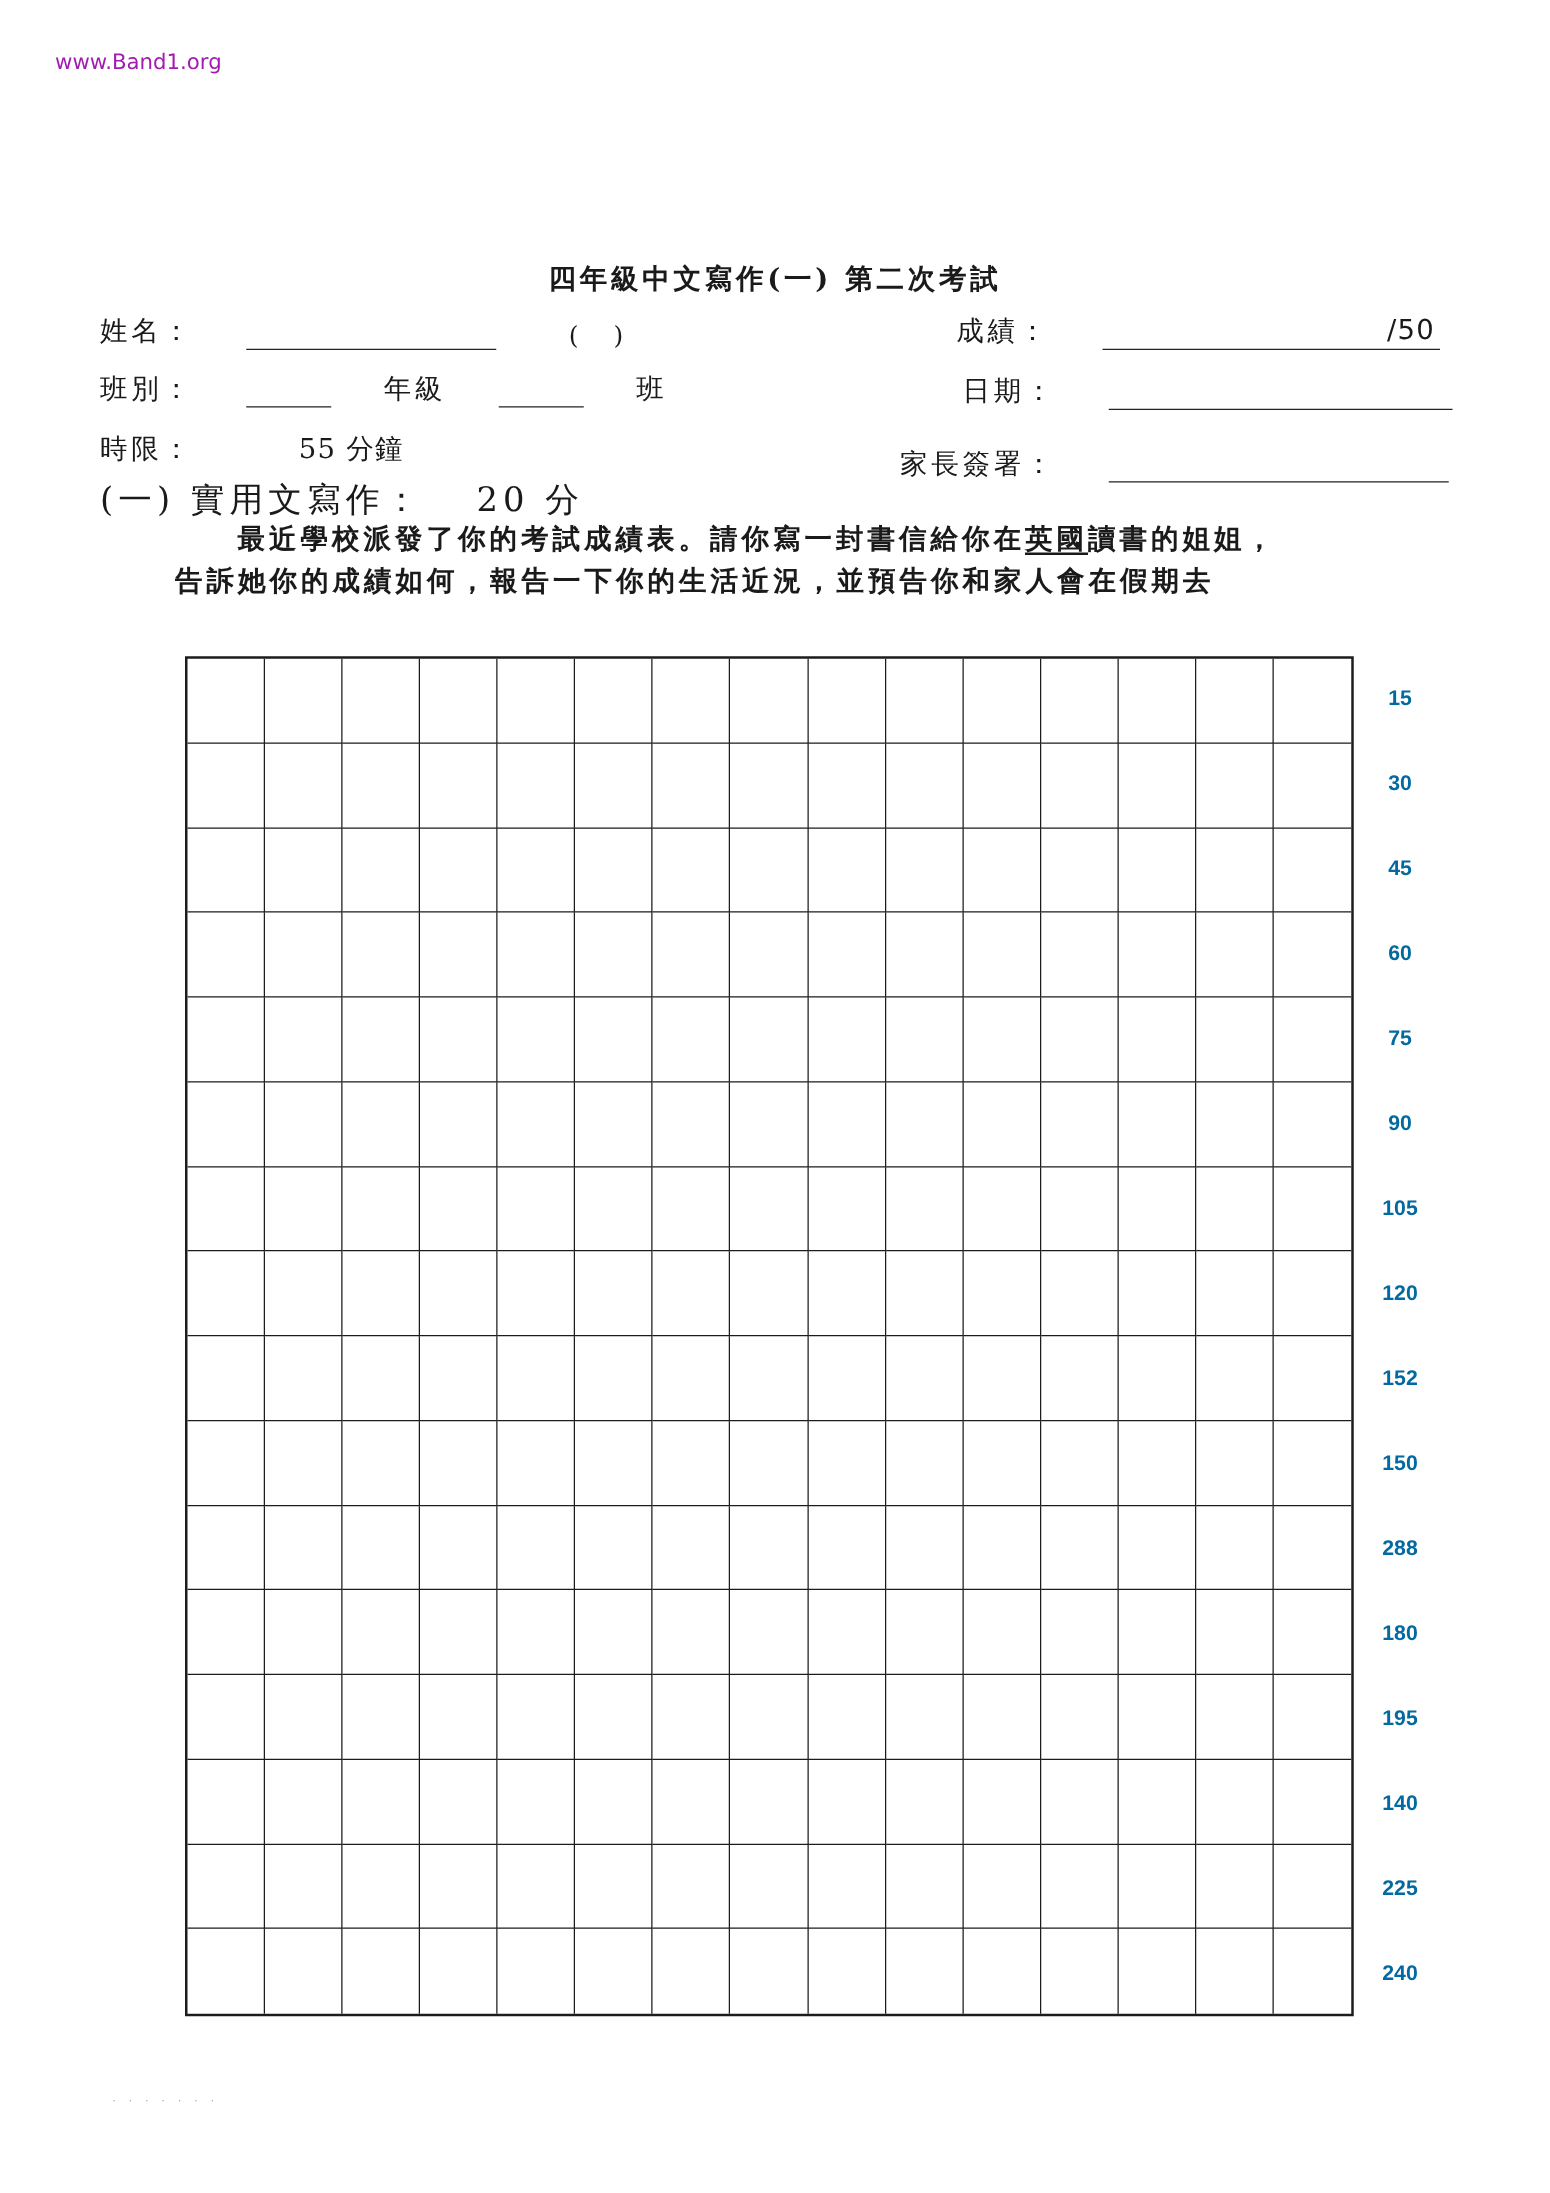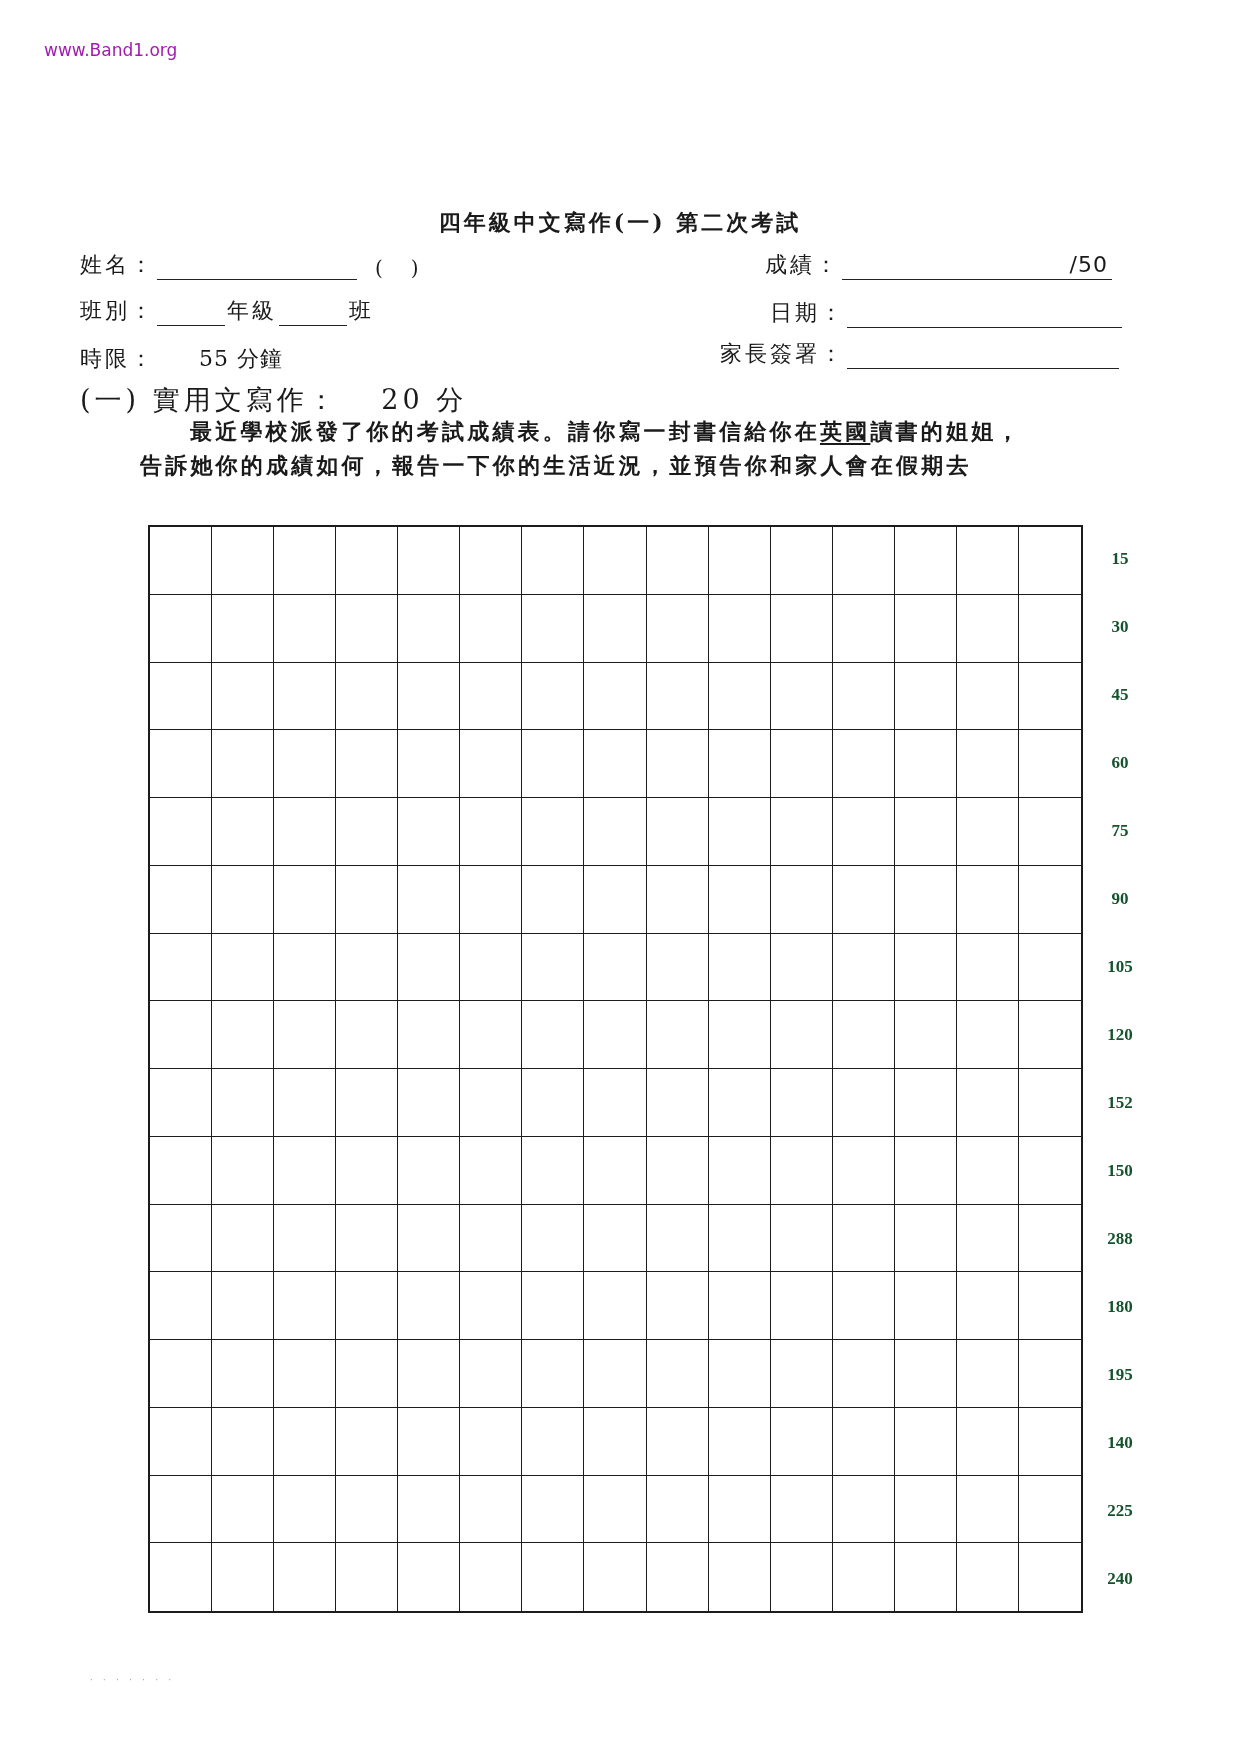--- a/index.html
+++ b/index.html
@@ -9,21 +9,21 @@
   }
   .watermark {
     position: absolute; left: 44px; top: 40px;
     font-family: "DejaVu Sans", sans-serif; font-size: 17px; color: #a21caf;
   }
   .title {
     position: absolute; left: 0; right: 0; top: 208px; text-align: center;
     font-size: 22px; letter-spacing: 3px; font-weight: bold;
   }
   .field {
-    position: absolute; font-size: 22px; letter-spacing: 3px; display: flex; align-items: flex-end;
+    position: absolute; font-size: 22px; letter-spacing: 3px; display: flex; align-items: flex-end; gap: 40px;
   }
   .line {
     display: inline-block; border-bottom: 1.6px solid #222; height: 22px; margin: 0 2px;
   }
   .paren { font-size: 20px; margin-left: 16px; letter-spacing: 28px; }
   .score-total { font-family: "DejaVu Sans", sans-serif; font-size: 22px; letter-spacing: 1px; position: absolute; right: 4px; bottom: 2px; }
   .section-head {
     position: absolute; left: 80px; top: 382px; font-size: 27px; letter-spacing: 4px;
   }
   .section-head .pts { margin-left: 30px; }
@@ -41,22 +41,22 @@
   .cell {
     border-right: 1.6px solid #1c1c1c; border-bottom: 1.6px solid #1c1c1c; box-sizing: border-box;
   }
   .cell.last-col { border-right: none; }
   .cell.last-row { border-bottom: none; }
   .row-labels {
     position: absolute; left: 1090px; top: 525px; width: 60px; height: 1088px;
     display: grid; grid-template-rows: repeat(16, 1fr);
   }
   .row-label {
-    font-family: Liberation Serif, serif; font-weight: bold; font-size: 17px;
-    display: flex; align-items: center; justify-content: center; color: #14532d;
+    font-family: Liberation Sans, sans-serif; font-weight: bold; font-size: 17px;
+    display: flex; align-items: center; justify-content: center; color: #0369a1;
   }
   .footer-noise {
     position: absolute; left: 90px; top: 1676px; font-size: 8px; color: #999; letter-spacing: 4px;
     font-family: "DejaVu Sans", sans-serif;
   }
 </style>
 </head>
 <body>
 
 <div class="watermark">www.Band1.org</div>
@@ -88,21 +88,21 @@
     <span></span>
     <span class="score-total">/50</span>
   </span>
 </div>
 
 <div class="field" style="left:770px; top:298px;">
   <span>日期：</span>
   <span class="line" style="width:275px;"><span></span></span>
 </div>
 
-<div class="field" style="left:720px; top:339px;">
+<div class="field" style="left:720px; top:356px;">
   <span>家長簽署：</span>
   <span class="line" style="width:272px;"><span></span></span>
 </div>
 
 <div class="section-head">
   <span>(一)</span>
   <span>實用文寫作：</span>
   <span class="pts">20 分</span>
 </div>
 

